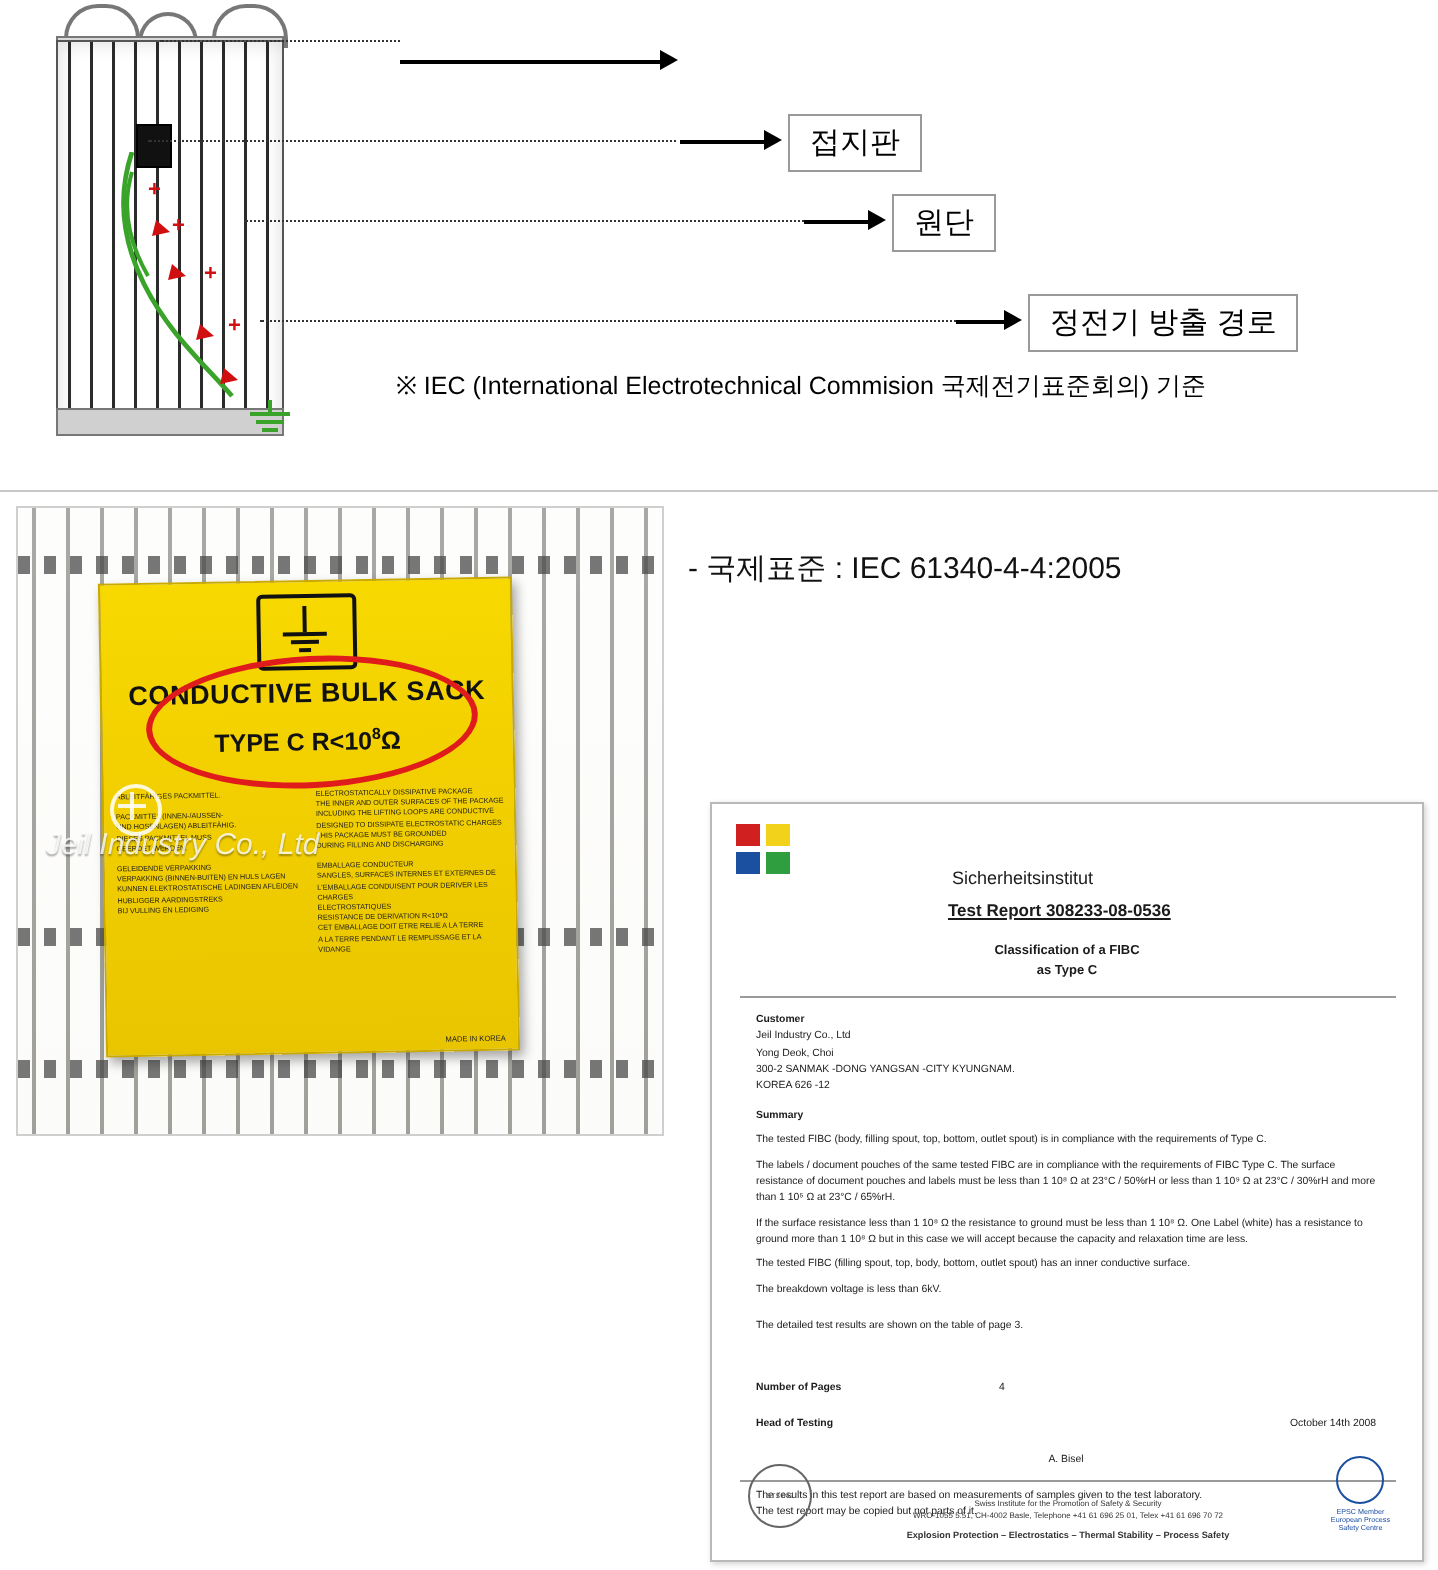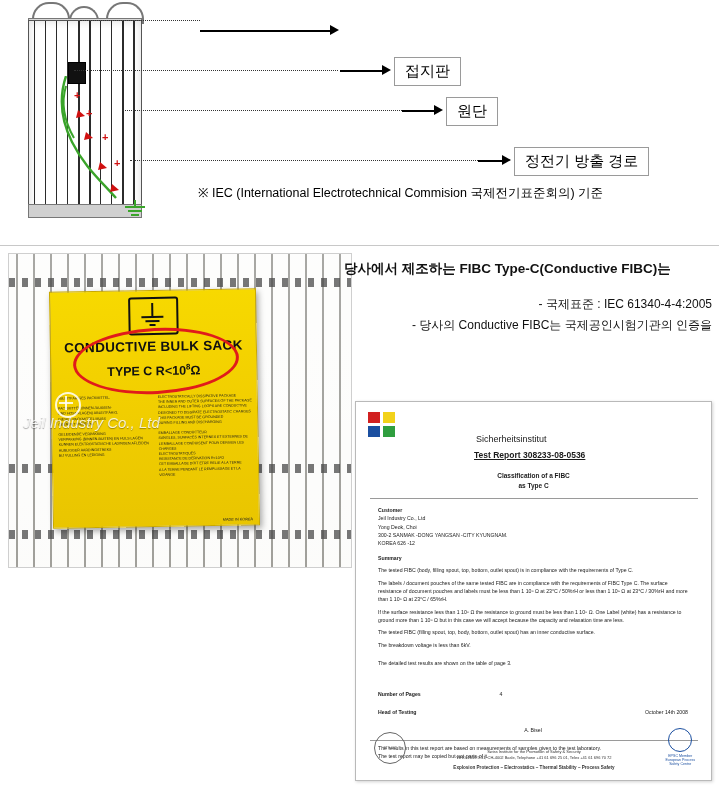--- a/index.html
+++ b/index.html
@@ -139,21 +139,20 @@
 
   
   #bag-photo {
     position: absolute;
     left: 8px; top: 253px;
     width: 322px;
     height: 313px;
     background: #737373;
     border: 1px solid #cfcfcf;
     overflow: hidden;
-    padding-left: 20px;
   }
   .photo-bg {
     position: absolute;
     left: 0; top: 0; width: 100%; height: 100%;
     background:
       repeating-linear-gradient(90deg,
         rgba(255,255,255,0.9) 0px, rgba(255,255,255,0.9) 7px,
         rgba(110,110,110,0.55) 7px, rgba(110,110,110,0.55) 9px,
         rgba(255,255,255,0.9) 9px, rgba(255,255,255,0.9) 17px),
       linear-gradient(180deg,#efeee6 0%, #e5e4da 60%, #dedcd0 100%);
@@ -257,23 +256,22 @@
     position: absolute;
     left: 344px; top: 258px;
     width: 368px;
     font-size: 13.5px;
     line-height: 1.6;
     color: #111;
   }
   #right-text .head { font-weight: bold; }
   #right-text .bullets {
     margin-top: 14px;
-    font-size: 12px;
+    font-size: 15px;
     line-height: 1.75;
-    text-align: right;
   }
   #right-text .indent { display: inline-block; margin-left: 12px; }
 
   
   #certificate {
     position: absolute;
     left: 355px; top: 401px;
     width: 355px;
     height: 378px;
     background: #ffffff;
@@ -480,24 +478,22 @@
     <div class="label-made">MADE IN KOREA</div>
   </div>
 
   <div class="red-ellipse" style="left:64px; top:74px;"></div>
 
   <div class="wm-logo"></div>
   <div class="watermark">Jeil Industry Co., Ltd</div>
 </div>
 
 <div id="right-text">
-  <div class="head">당사에서 제조하는 FIBC Type-C(Conductive FIBC)는</div>
   <div class="bullets">
     <div>- 국제표준 : IEC 61340-4-4:2005</div>
-    <div>- 당사의 Conductive FIBC는 국제공인시험기관의 인증을</div>
   </div>
 </div>
 
 <div id="certificate">
   <div class="cert-logo">
     <i class="c1"></i>
       <i class="c2"></i>
       <i class="c3"></i>
       <i class="c4"></i>
   </div>

